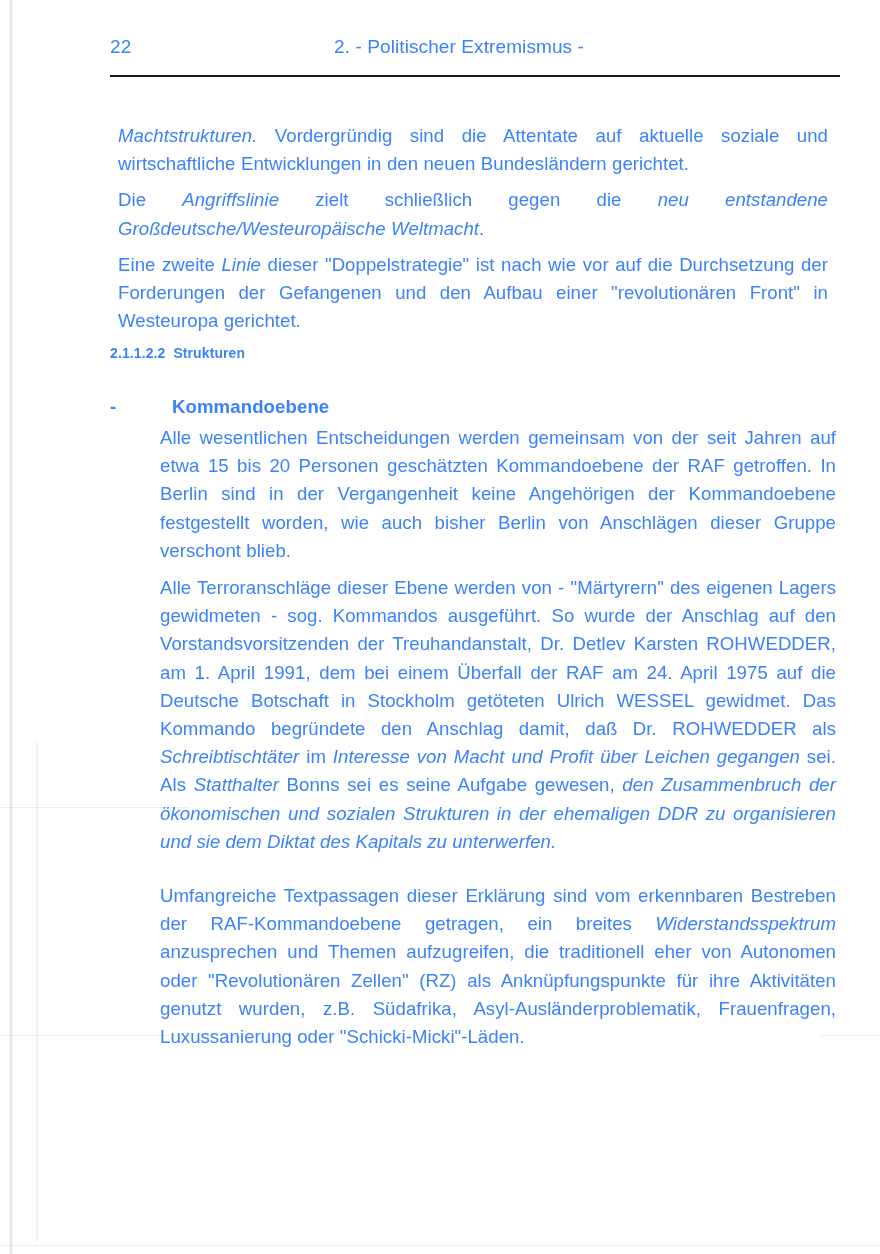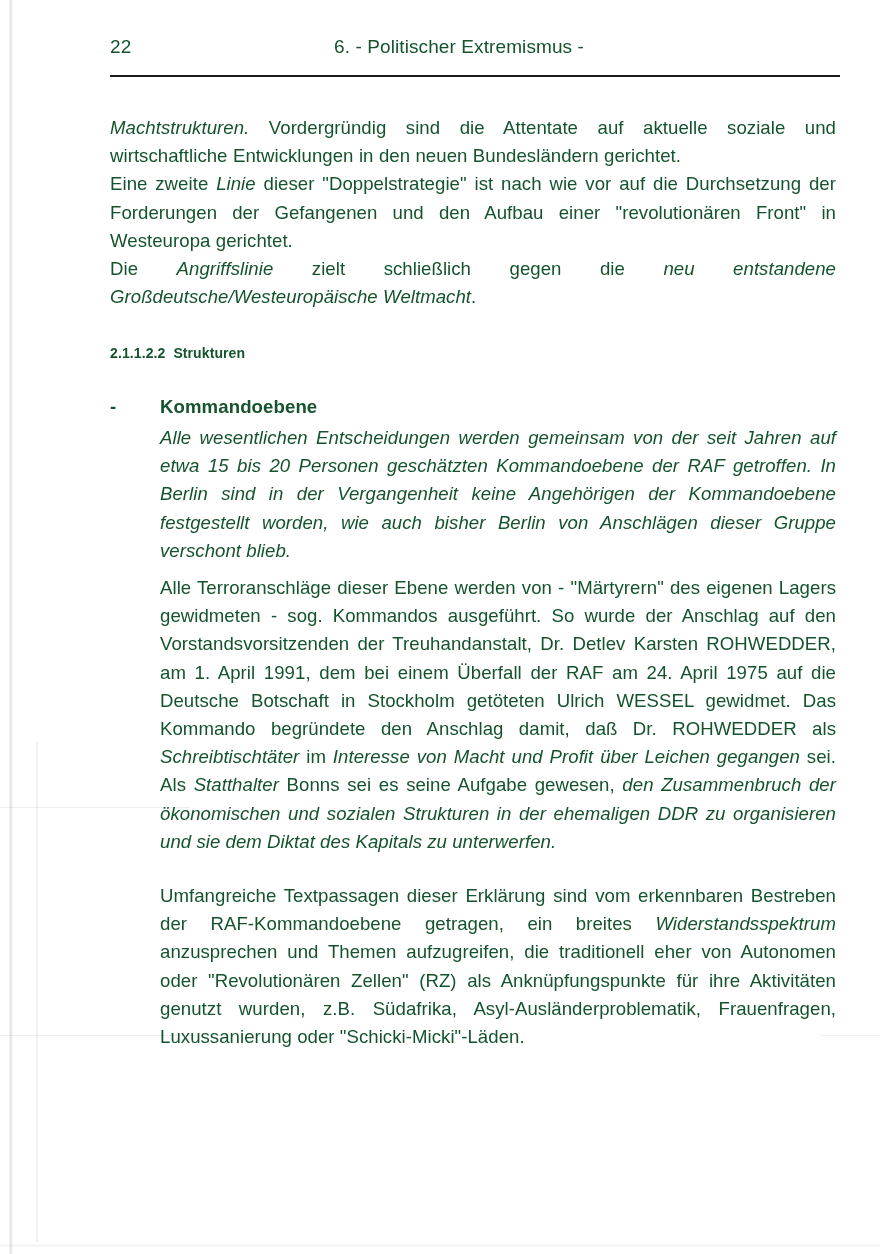--- a/index.html
+++ b/index.html
@@ -9,21 +9,21 @@
     background: #ffffff;
   }
 
   .page {
     position: relative;
     width: 880px;
     height: 1254px;
     margin: 0 auto;
     background: #ffffff;
     font-family: "Liberation Sans", sans-serif;
-    color: #14532d;
+    color: #3b82f6;
     overflow: hidden;
   }
 
   
   .scan-edge-left {
     position: absolute;
     left: 9px;
     top: 0;
     width: 4px;
     height: 1254px;
@@ -123,21 +123,21 @@
     left: 110px;
     width: 726px;
     font-size: 18.6px;
     line-height: 28.2px;
     text-align: justify;
     text-justify: inter-word;
     letter-spacing: 0.05px;
     word-spacing: 0.2px;
   }
   .body-block p {
-    margin: 0;
+    margin: 8px;
   }
   i, .it {
     font-style: italic;
   }
 
   #para-intro { top: 114px; }
 
   .heading-num {
     position: absolute;
     left: 110px;
@@ -149,65 +149,65 @@
 
   .bullet-dash {
     position: absolute;
     left: 110px;
     top: 396px;
     font-size: 18.6px;
     font-weight: bold;
   }
   .bullet-title {
     position: absolute;
-    left: 160px;
+    left: 172px;
     top: 396px;
     font-size: 18.6px;
     font-weight: bold;
     letter-spacing: 0.1px;
   }
 
   .indent-block {
     position: absolute;
     left: 160px;
     width: 676px;
     font-size: 18.6px;
     line-height: 28.2px;
     text-align: justify;
     text-justify: inter-word;
     letter-spacing: 0.05px;
   }
   .indent-block p { margin: 0; }
 
-  #para-kommando { top: 424px; font-style: italic; }
+  #para-kommando { top: 424px; }
   #para-terror   { top: 574px; }
   #para-umfang   { top: 882px; }
 </style>
 </head>
 <body>
 
 <div class="page">
 
   <div class="scan-edge-left"></div>
   <div class="scan-edge-left2"></div>
   <div class="scan-line-a"></div>
   <div class="scan-line-b"></div>
   <div class="scan-line-c"></div>
   <div class="scan-edge-bottom"></div>
 
   <div class="running-head">
     <span class="folio">22</span>
-    <span class="head-title">6. - Politischer Extremismus -</span>
+    <span class="head-title">2. - Politischer Extremismus -</span>
   </div>
   <div class="head-rule"></div>
 
   <div class="body-block" id="para-intro">
     <p><i>Machtstrukturen.</i><span> Vordergründig sind die Attentate auf aktuelle soziale und wirtschaftliche Entwicklungen in den neuen Bundesländern gerichtet.</span></p>
+    <p><span>Die </span><i>Angriffslinie</i><span> zielt schließlich gegen die </span><i>neu entstandene Großdeutsche/Westeuropäische Weltmacht</i><span>.</span></p>
     <p><span>Eine zweite </span><i>Linie</i><span> dieser "Doppelstrategie" ist nach wie vor auf die Durchsetzung der Forderungen der Gefangenen und den Aufbau einer "revolutionären Front" in Westeuropa gerichtet.</span></p>
-    <p><span>Die </span><i>Angriffslinie</i><span> zielt schließlich gegen die </span><i>neu entstandene Großdeutsche/Westeuropäische Weltmacht</i><span>.</span></p>
   </div>
 
   <div class="heading-num">
     <span>2.1.1.2.2</span>&nbsp;&nbsp;<span>Strukturen</span>
   </div>
 
   <div class="bullet-dash">-</div>
   <div class="bullet-title">Kommandoebene</div>
 
   <div class="indent-block" id="para-kommando">

